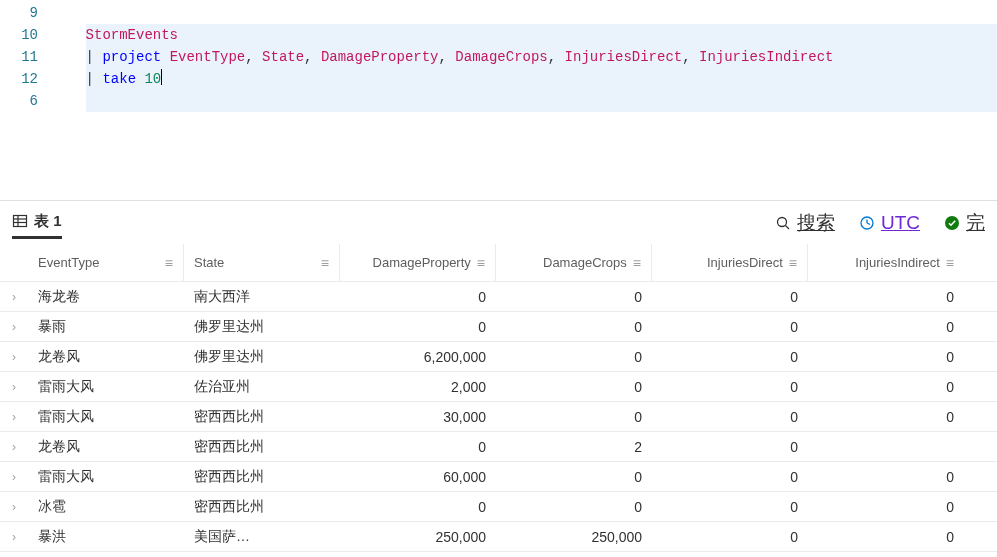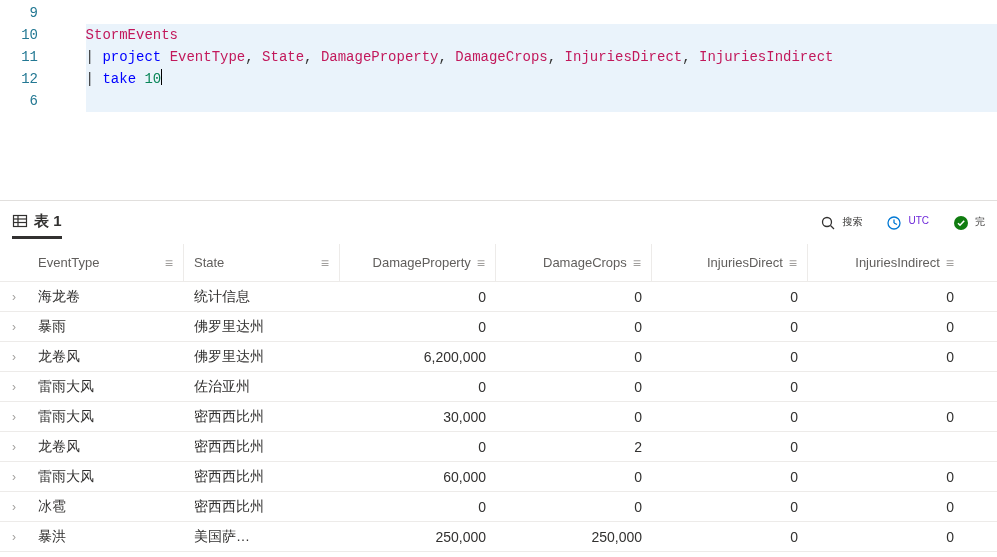--- a/index.html
+++ b/index.html
@@ -64,21 +64,21 @@
     display: flex; align-items: center; gap: 6px;
     font-size: 15px; font-weight: 600;
     height: 32px;
     border-bottom: 3px solid transparent;
     color: #323130;
     cursor: pointer;
   }
   .tab.active { border-bottom-color: #323130; }
   .tab.secondary { font-weight: 400; color: #605e5c; }
   .spacer { flex: 1; }
-  .tool { display: flex; gap: 6px; color: #323130; cursor: pointer; font-size: 10px;}
+  .tool { display: flex; align-items: center; gap: 6px; color: #323130; cursor: pointer; font-size: 19px; text-decoration: underline;}
   .tool.blue { color: #6d28d9; }
   .icon { width: 16px; height: 16px; display: inline-flex; align-items: center; justify-content: center; }
 
   
   .grid { width: 100%; }
   .grid-head, .grid-row {
     display: grid;
     grid-template-columns: 28px 156px 156px 156px 156px 156px 156px;
     align-items: center;
     border-bottom: 1px solid #edebe9;
@@ -201,21 +201,21 @@
       </div>
       <div class="hc num">
         <span class="hlabel">InjuriesIndirect</span>
         <span class="hmenu">≡</span>
       </div>
     </div>
 
 <div class="grid-row">
       <div class="exp">›</div>
       <div class="cell">海龙卷</div>
-      <div class="cell">统计信息</div>
+      <div class="cell">南大西洋</div>
       <div class="cell num">0</div>
       <div class="cell num">0</div>
       <div class="cell num">0</div>
       <div class="cell num">0</div>
     </div>
     <div class="grid-row">
       <div class="exp">›</div>
       <div class="cell">暴雨</div>
       <div class="cell">佛罗里达州</div>
       <div class="cell num">0</div>
@@ -229,20 +229,21 @@
       <div class="cell">佛罗里达州</div>
       <div class="cell num">6,200,000</div>
       <div class="cell num">0</div>
       <div class="cell num">0</div>
       <div class="cell num">0</div>
     </div>
     <div class="grid-row">
       <div class="exp">›</div>
       <div class="cell">雷雨大风</div>
       <div class="cell">佐治亚州</div>
+      <div class="cell num">2,000</div>
       <div class="cell num">0</div>
       <div class="cell num">0</div>
       <div class="cell num">0</div>
     </div>
     <div class="grid-row">
       <div class="exp">›</div>
       <div class="cell">雷雨大风</div>
       <div class="cell">密西西比州</div>
       <div class="cell num">30,000</div>
       <div class="cell num">0</div>

